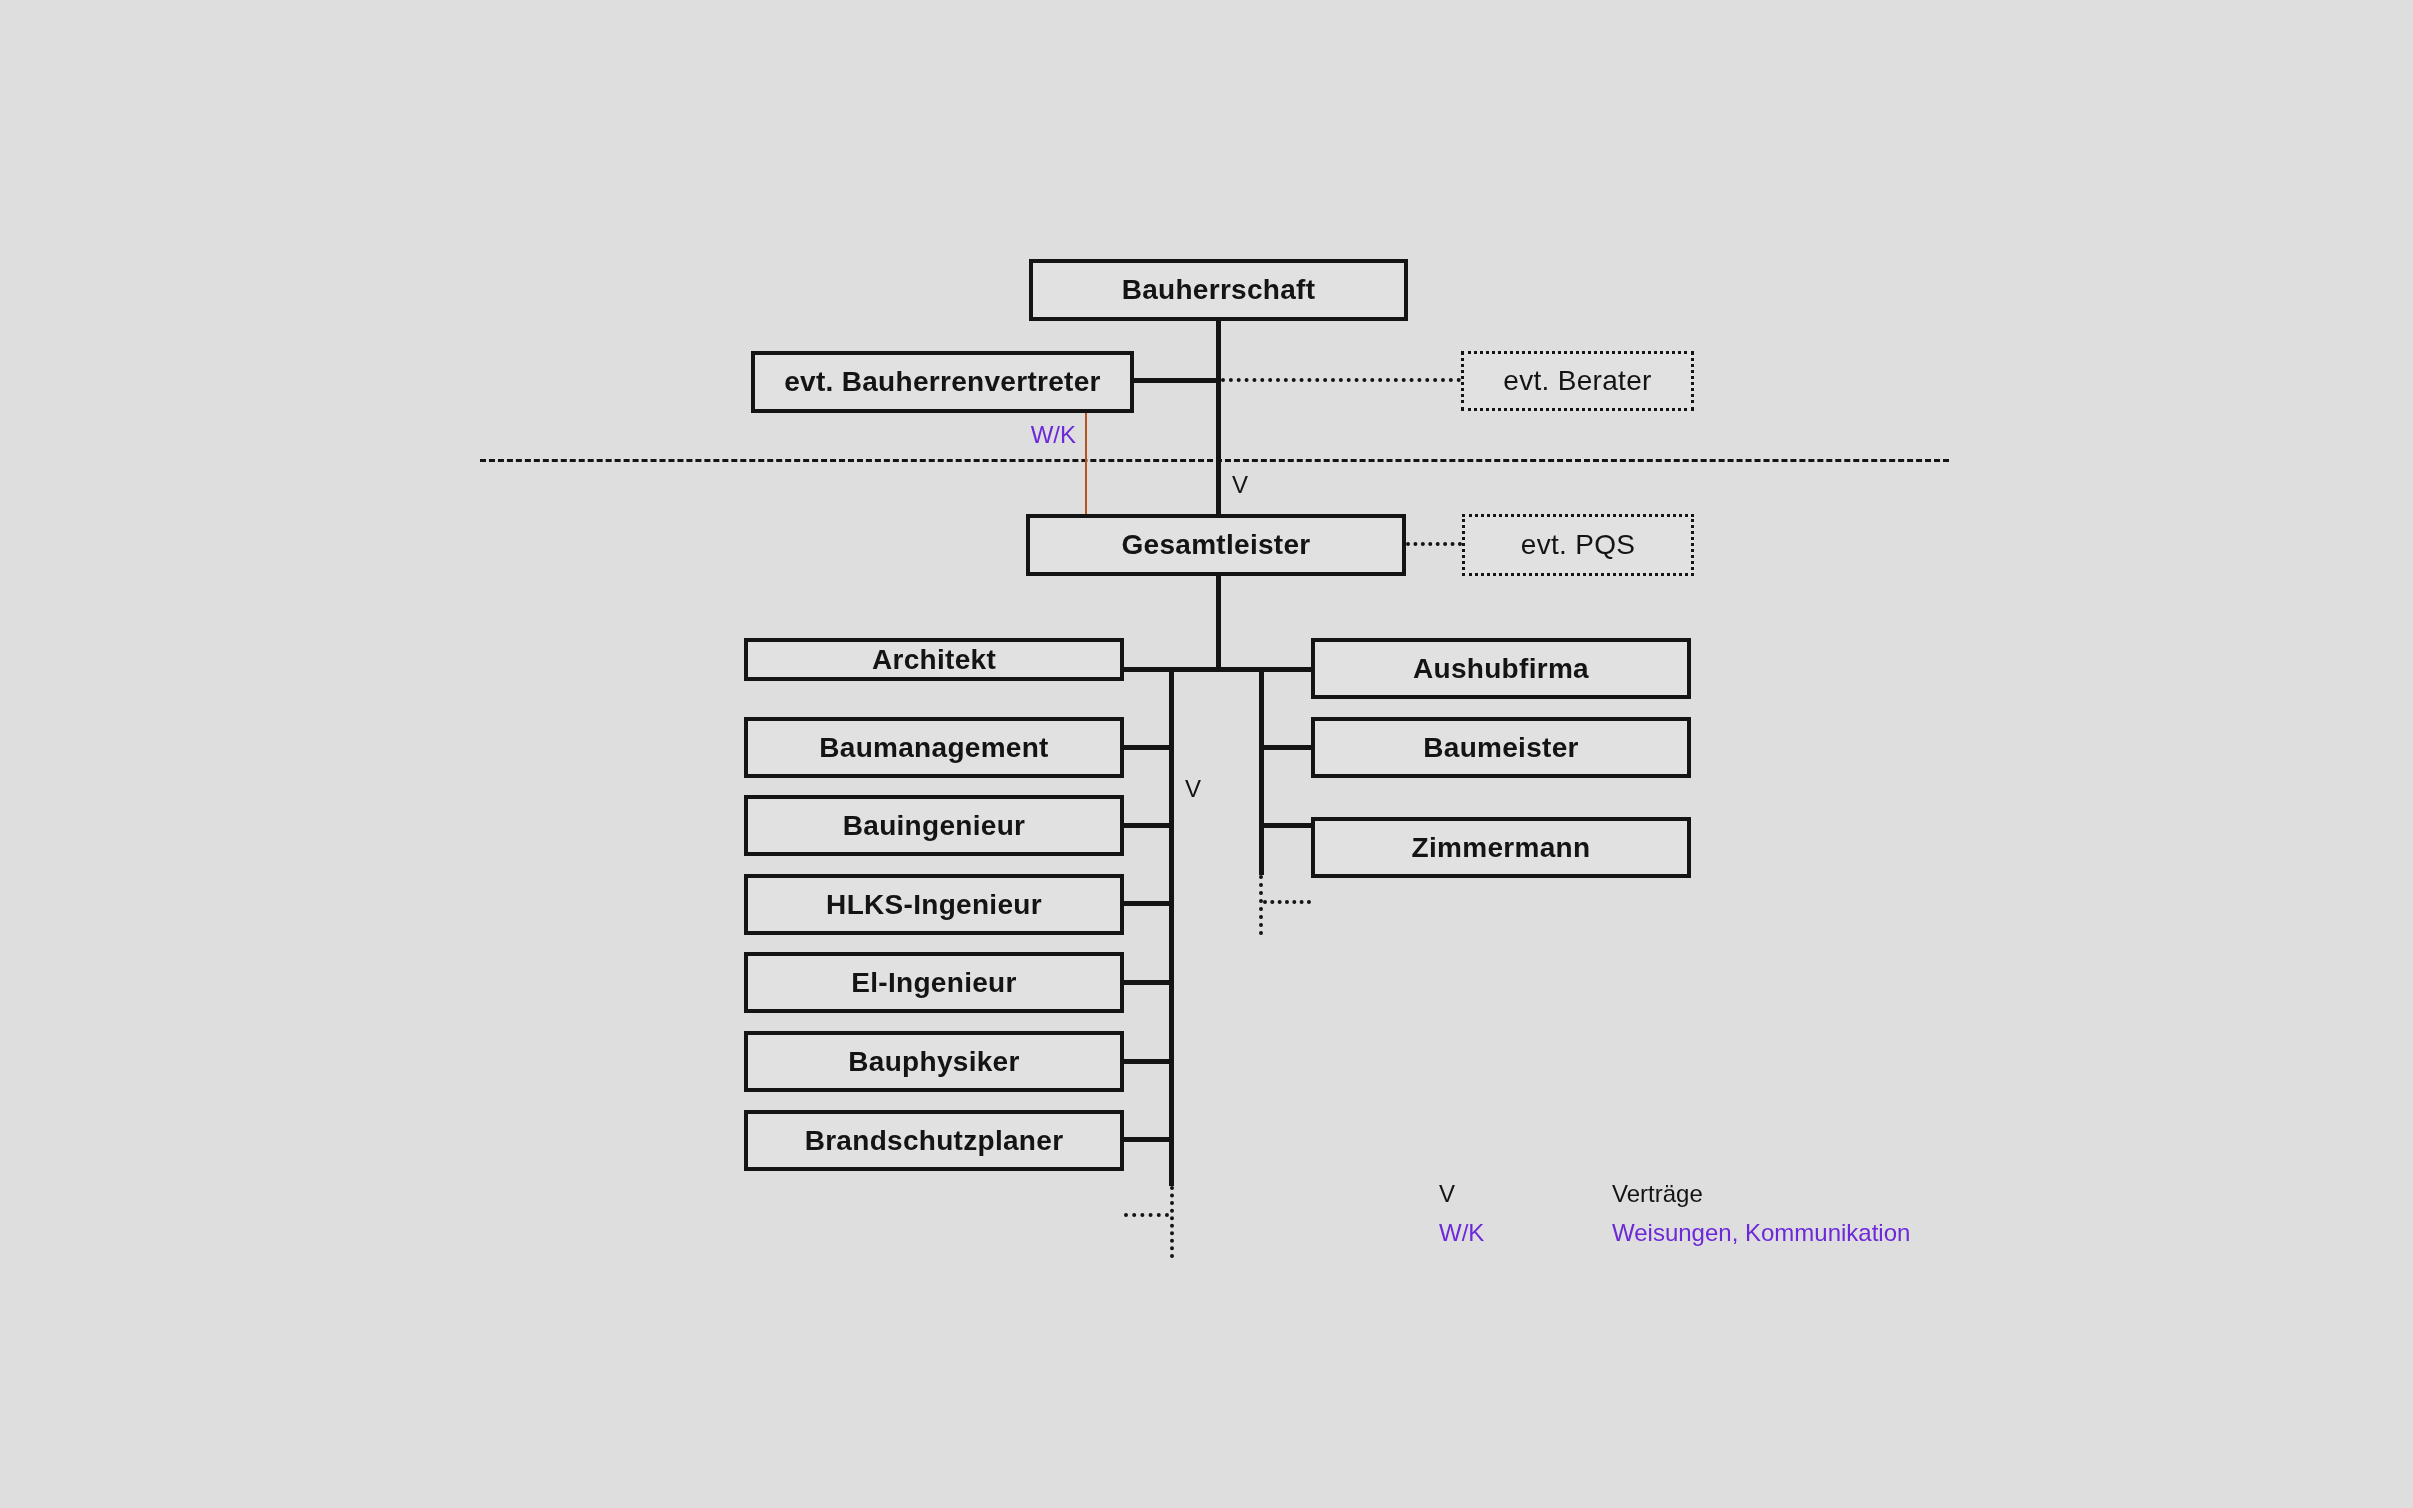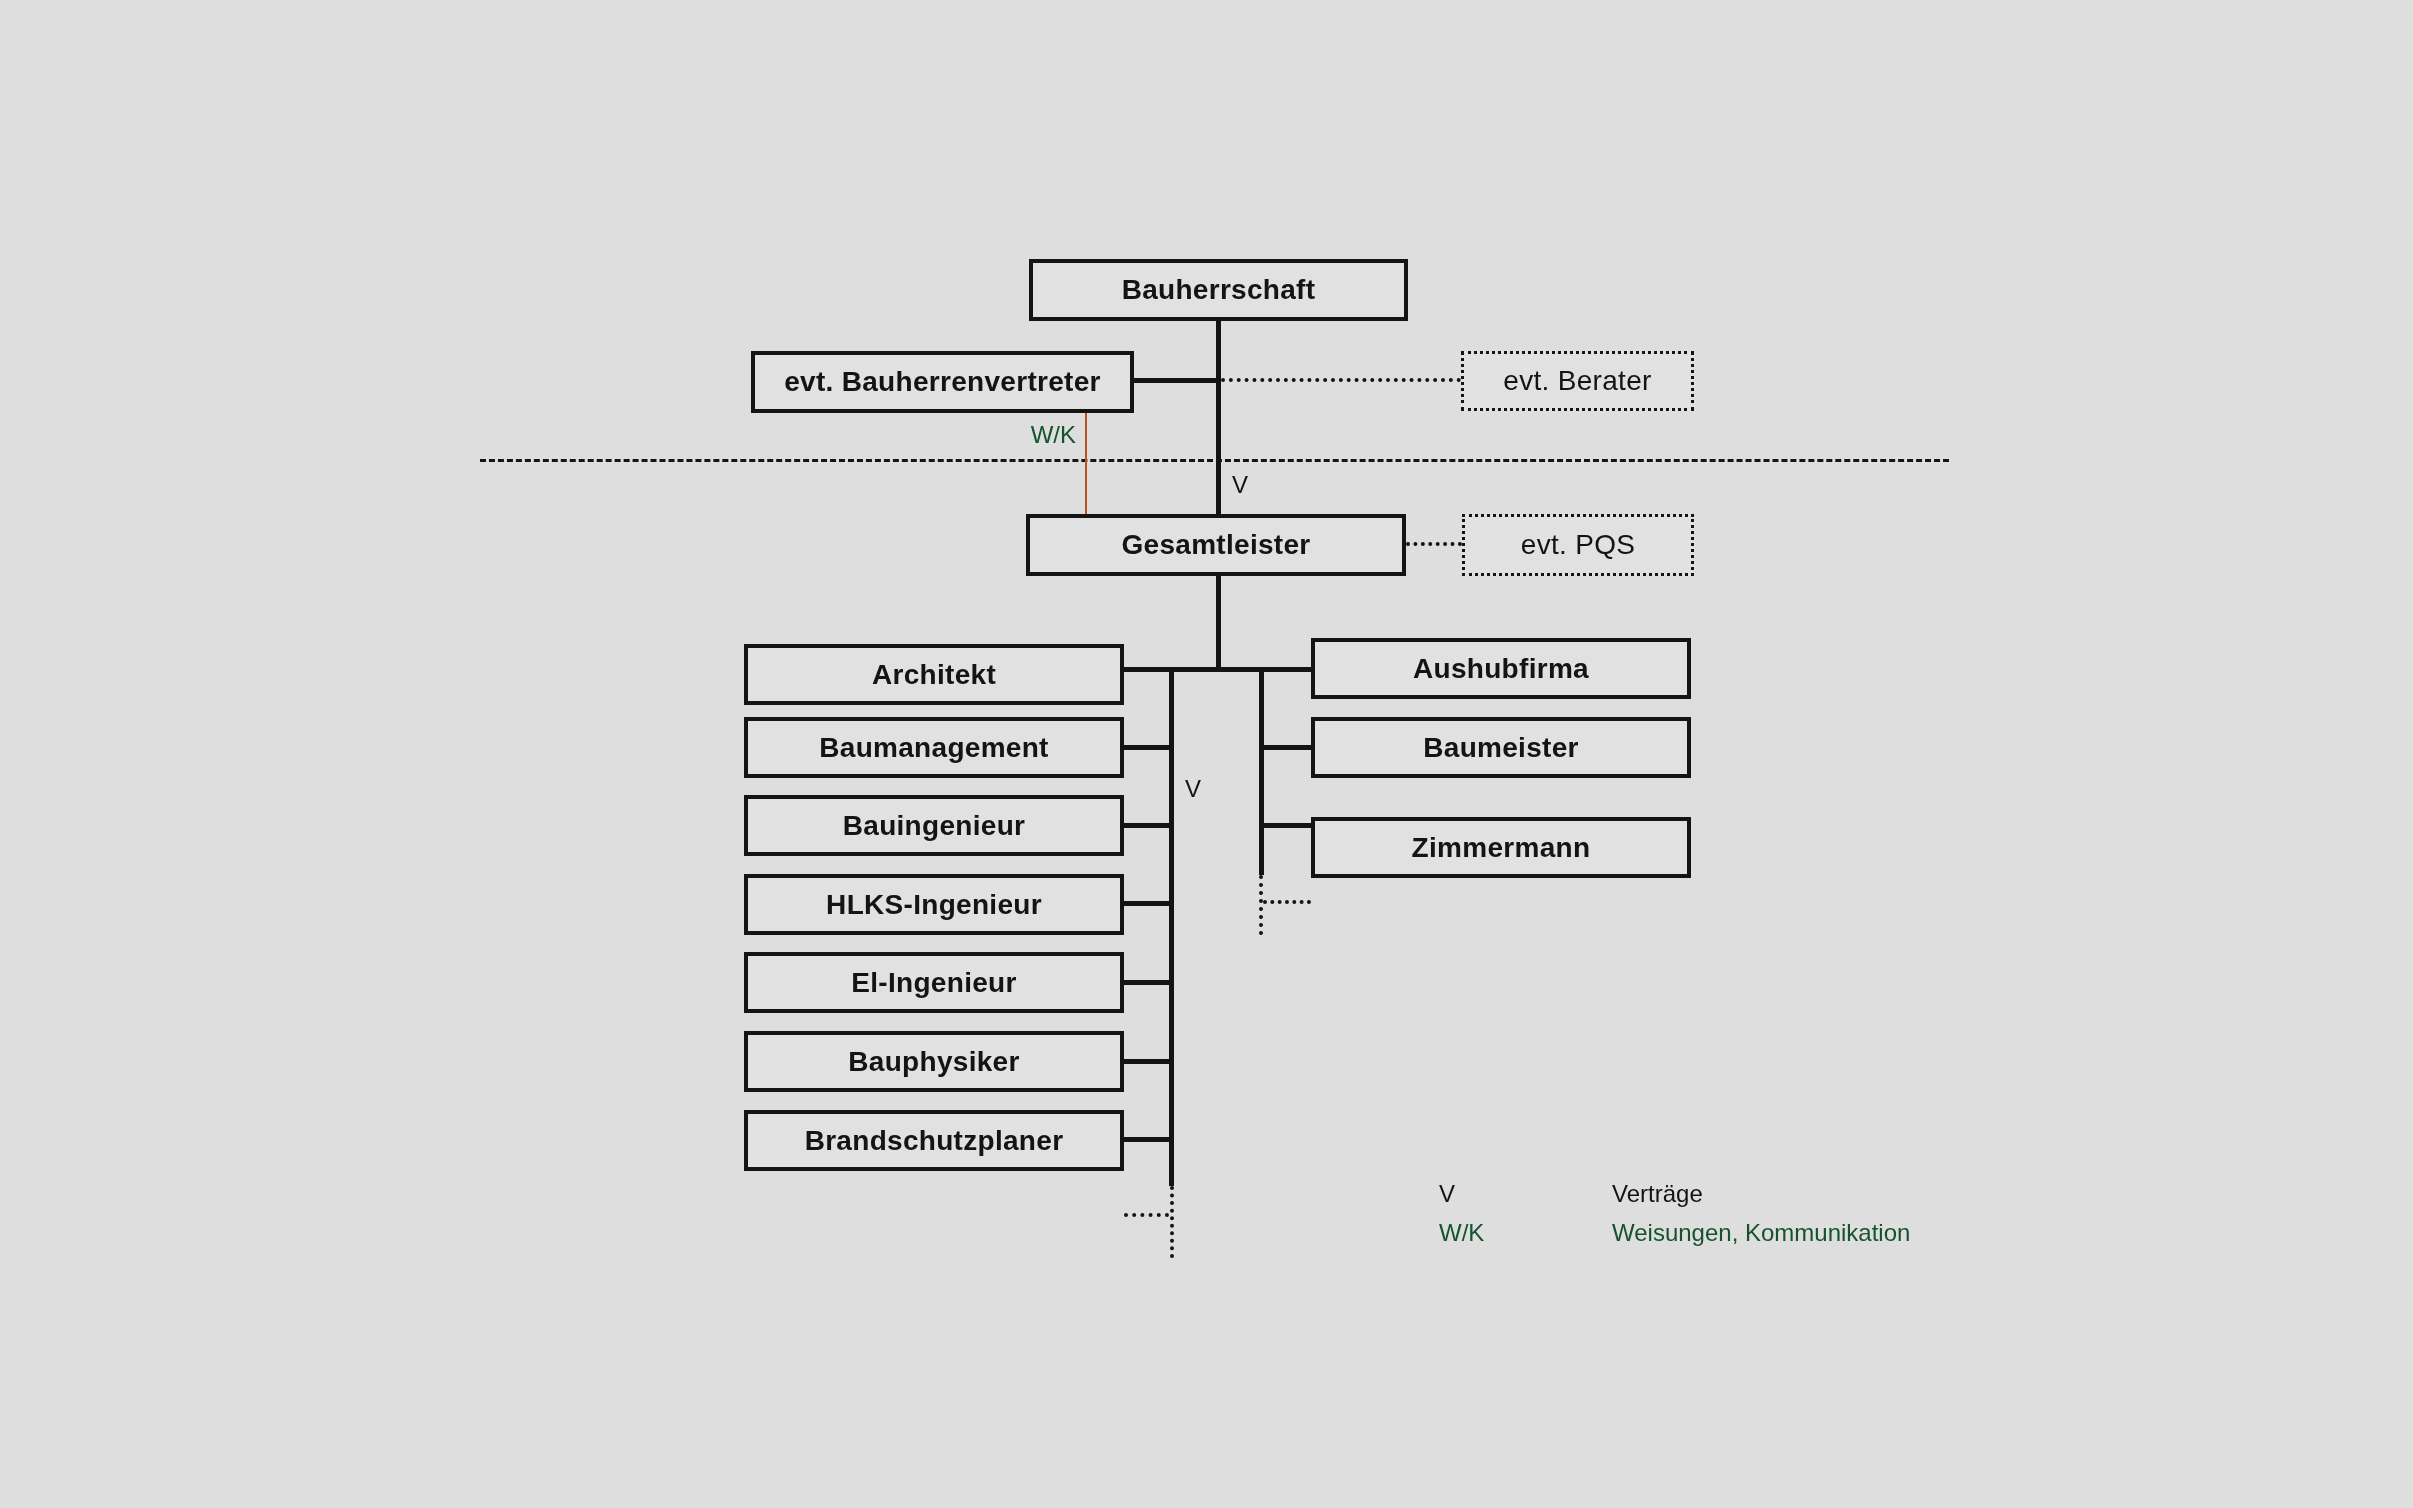--- a/index.html
+++ b/index.html
@@ -31,21 +31,21 @@
 
   
   .hdot{position:absolute;height:0;border-top:4.2px dotted #141414;}
   .vdot{position:absolute;width:0;border-left:4.2px dotted #141414;}
 
   
   .hdash{position:absolute;height:0;border-top:3.6px dashed #141414;}
 
   
   .lbl{position:absolute;font-size:24px;line-height:28px;font-weight:400;white-space:nowrap;}
-  .accent{color:#14532d;}
+  .accent{color:#6d28d9;}
   .wk-line{position:absolute;width:2.4px;background:#b4541b;}
 </style>
 </head>
 <body>
 
 <div id="canvas">
 
   <div class="vline" style="left:1216px;top:319px;width:4.8px;height:196px;"></div>
 
   <div class="hline" style="left:1132px;top:378px;width:87px;height:4.8px;"></div>
@@ -93,21 +93,21 @@
   </div>
 
   <div class="node" style="left:1026px;top:514px;width:380px;height:62px;">
     <span>Gesamtleister</span>
   </div>
 
   <div class="node dotted" style="left:1462px;top:514px;width:232px;height:62px;">
     <span>evt. PQS</span>
   </div>
 
-  <div class="node" style="left:744px;top:638px;width:380px;height:61px;margin-top:6px;">
+  <div class="node" style="left:744px;top:638px;width:380px;height:43px;">
     <span>Architekt</span>
   </div>
   <div class="node" style="left:744px;top:717px;width:380px;height:61px;">
     <span>Baumanagement</span>
   </div>
   <div class="node" style="left:744px;top:795px;width:380px;height:61px;">
     <span>Bauingenieur</span>
   </div>
   <div class="node" style="left:744px;top:874px;width:380px;height:61px;">
     <span>HLKS-Ingenieur</span>

